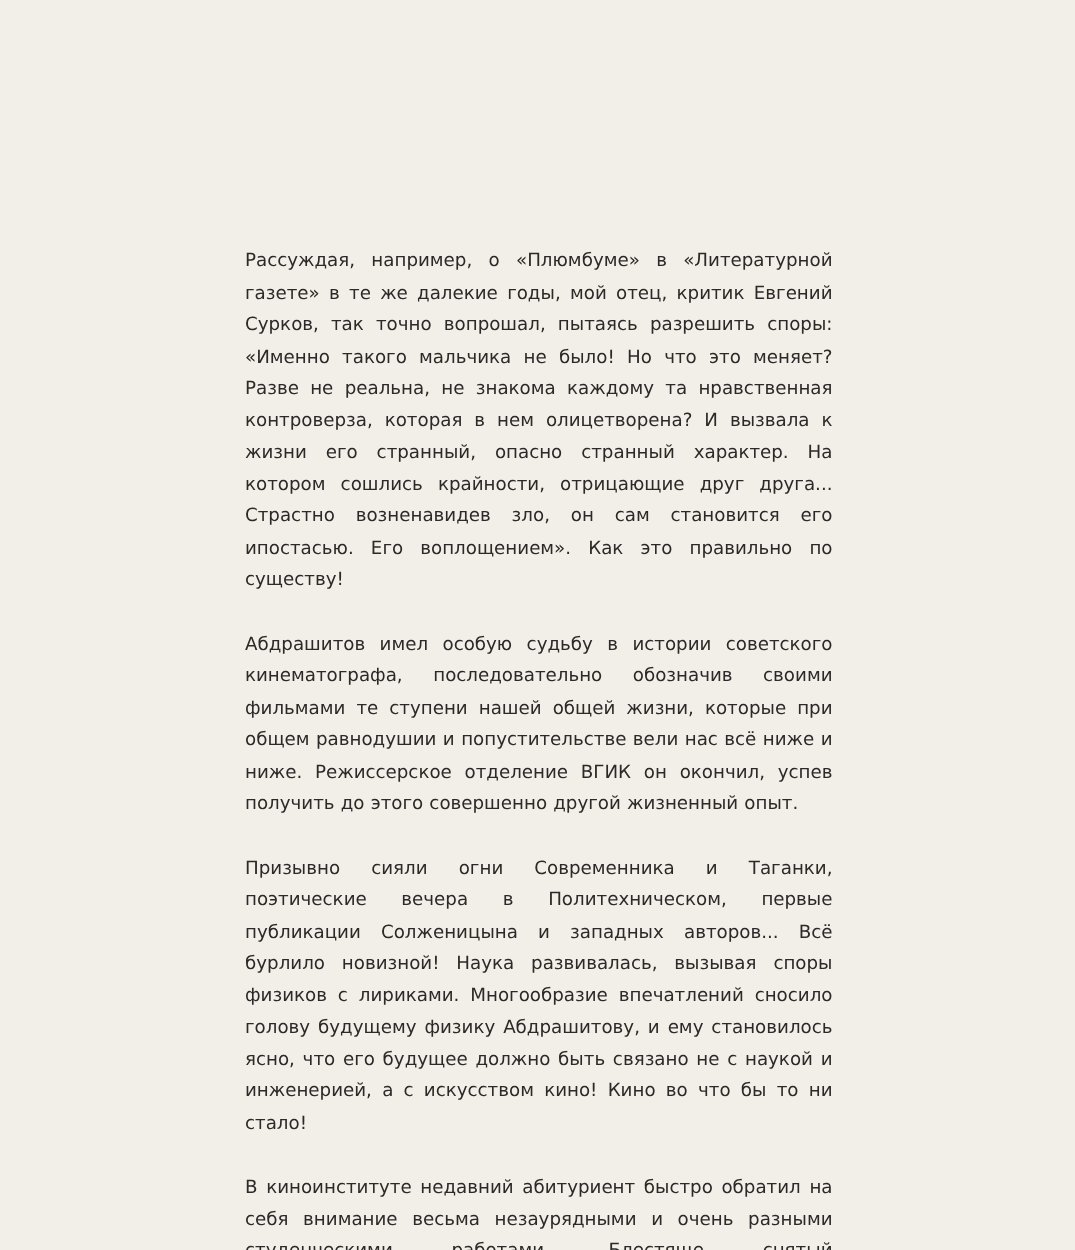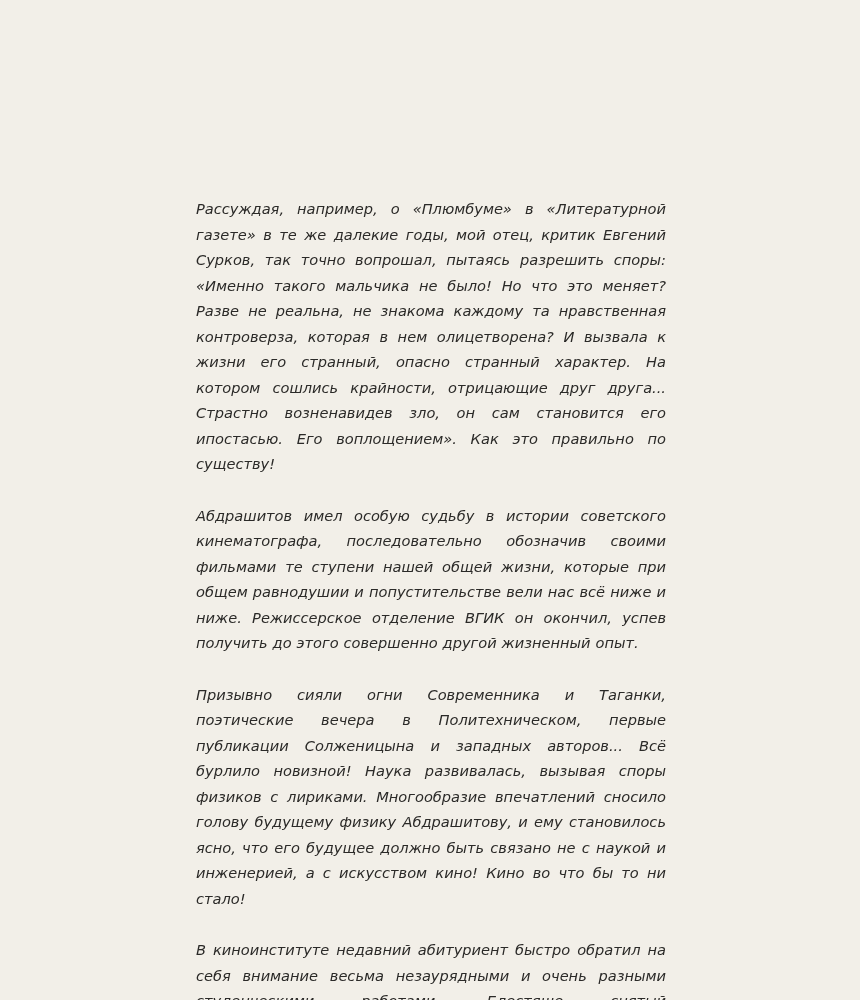--- a/index.html
+++ b/index.html
@@ -22,21 +22,20 @@
   }
   .text-column {
     position: absolute;
     left: 196px;
     top: 196px;
     width: 470px;
   }
   .para {
     margin: 0 0 26px 0;
     font-family: "DejaVu Sans", sans-serif;
-    font-style: italic;
     font-size: 14.6px;
     line-height: 25.5px;
     color: #2b2a28;
     text-align: justify;
     text-justify: inter-word;
     hyphens: manual;
     word-spacing: 0.02em;
   }
   .para:last-child {
     margin-bottom: 0;

